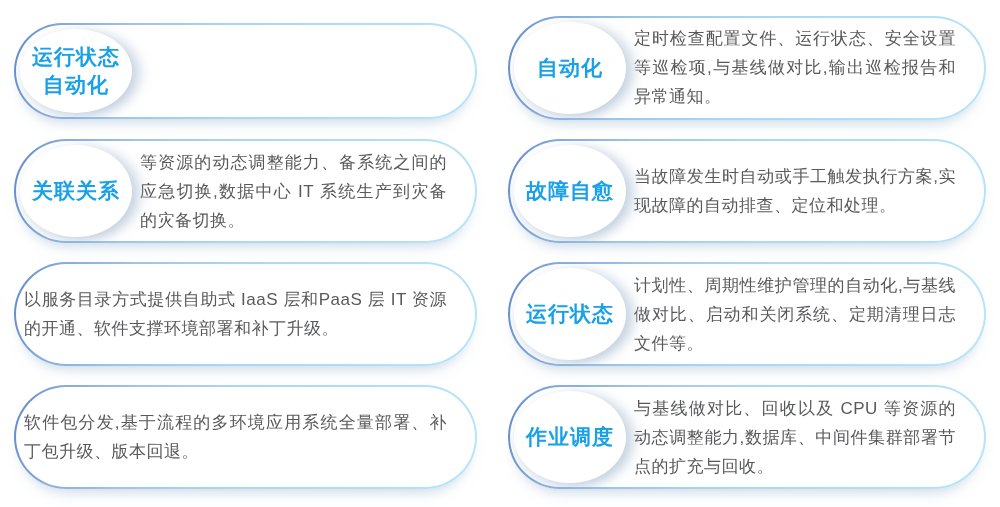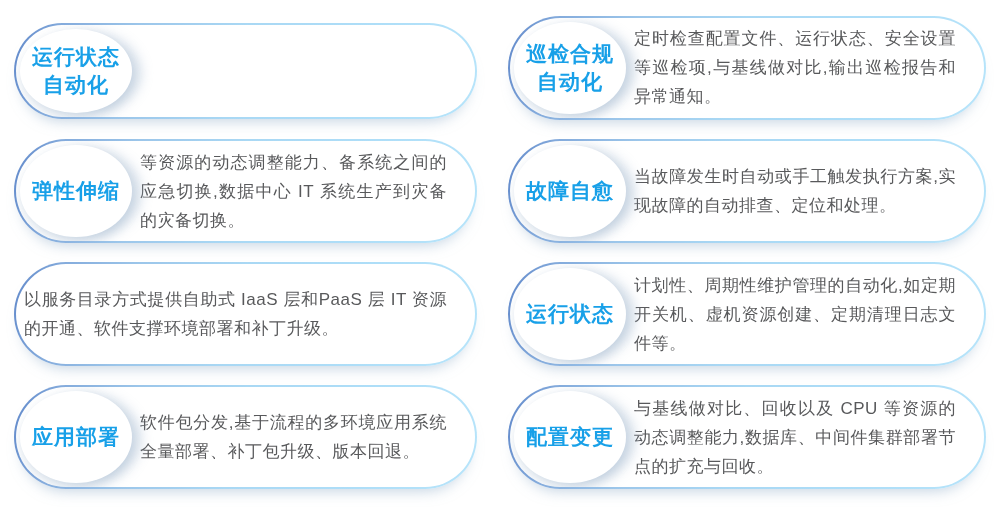--- a/index.html
+++ b/index.html
@@ -99,31 +99,30 @@
         <div class="badge">
           <span class="badge-line">运行状态</span>
           <span class="badge-line">自动化</span>
         </div>
       </div>
     </div>
 
     <div class="card">
       <div class="card-inner">
         <div class="badge">
-          <span class="badge-line">巡检合规</span>
           <span class="badge-line">自动化</span>
         </div>
         <p class="desc">定时检查配置文件、运行状态、安全设置等巡检项,与基线做对比,输出巡检报告和异常通知。</p>
       </div>
     </div>
 
     <div class="card">
       <div class="card-inner">
         <div class="badge">
-          <span class="badge-line">弹性伸缩</span>
+          <span class="badge-line">关联关系</span>
         </div>
         <p class="desc">等资源的动态调整能力、备系统之间的应急切换,数据中心 IT 系统生产到灾备的灾备切换。</p>
       </div>
     </div>
 
     <div class="card">
       <div class="card-inner">
         <div class="badge">
           <span class="badge-line">故障自愈</span>
         </div>
@@ -135,36 +134,33 @@
       <div class="card-inner">
         <p class="desc">以服务目录方式提供自助式 IaaS 层和PaaS 层 IT 资源的开通、软件支撑环境部署和补丁升级。</p>
       </div>
     </div>
 
     <div class="card">
       <div class="card-inner">
         <div class="badge">
           <span class="badge-line">运行状态</span>
         </div>
-        <p class="desc">计划性、周期性维护管理的自动化,如定期开关机、虚机资源创建、定期清理日志文件等。</p>
+        <p class="desc">计划性、周期性维护管理的自动化,与基线做对比、启动和关闭系统、定期清理日志文件等。</p>
       </div>
     </div>
 
     <div class="card">
       <div class="card-inner">
-        <div class="badge">
-          <span class="badge-line">应用部署</span>
-        </div>
         <p class="desc">软件包分发,基于流程的多环境应用系统全量部署、补丁包升级、版本回退。</p>
       </div>
     </div>
 
     <div class="card">
       <div class="card-inner">
         <div class="badge">
-          <span class="badge-line">配置变更</span>
+          <span class="badge-line">作业调度</span>
         </div>
         <p class="desc">与基线做对比、回收以及 CPU 等资源的动态调整能力,数据库、中间件集群部署节点的扩充与回收。</p>
       </div>
     </div>
 
   </div>
 </div>
 
 </body></html>

